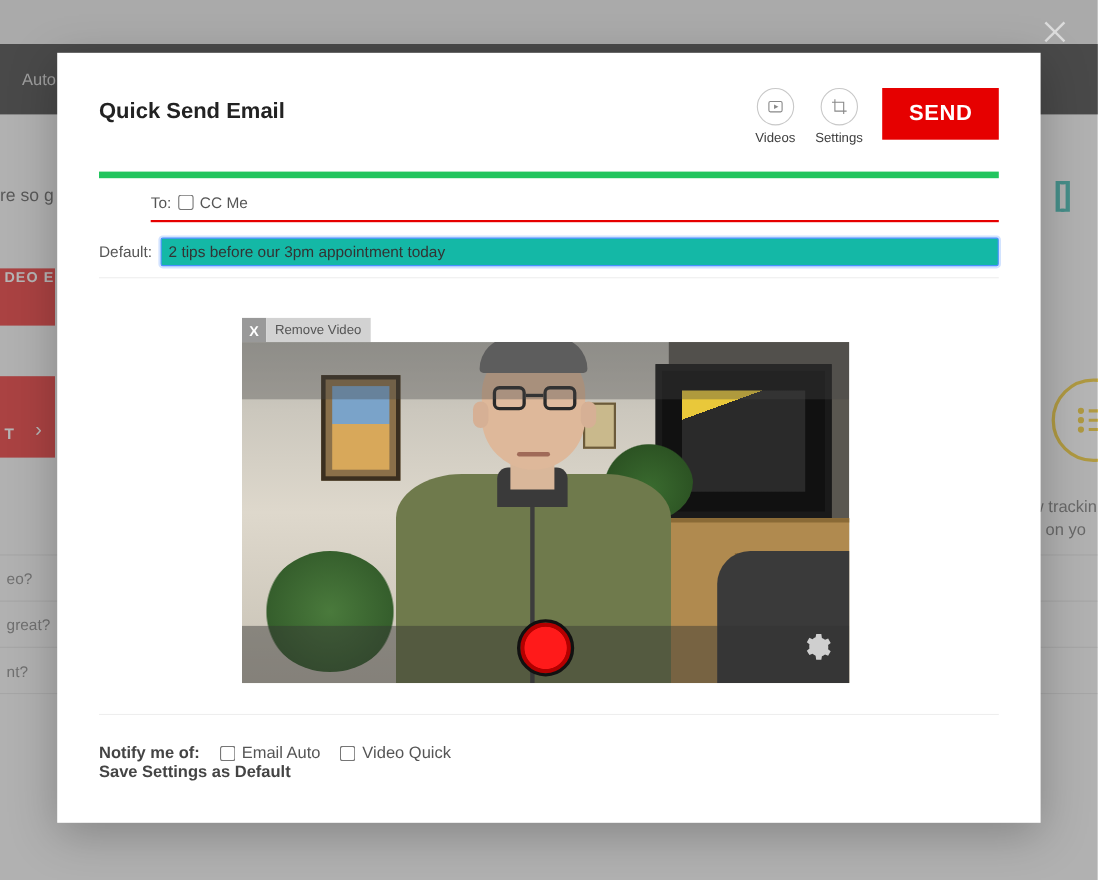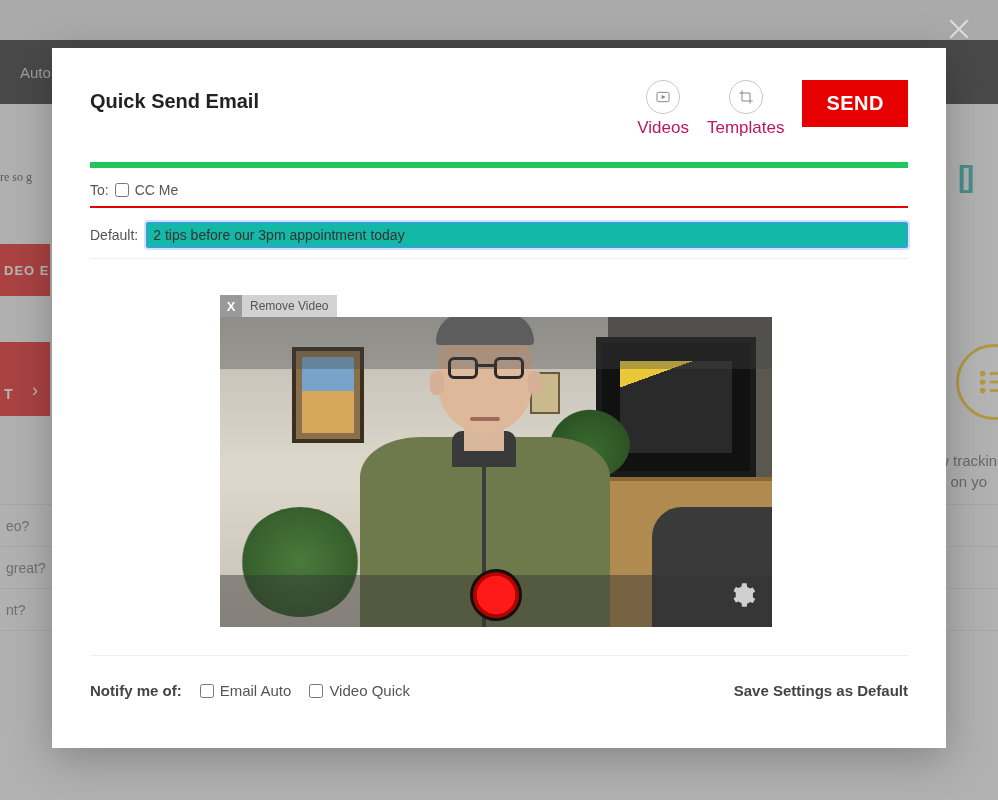--- a/index.html
+++ b/index.html
@@ -13,21 +13,21 @@
   .bg-topbar {
     position: absolute; top: 0; left: 0; right: 0; height: 40px;
     background: #e6e6e6;
   }
   .bg-blackbar {
     position: absolute; top: 40px; left: 0; right: 0; height: 64px;
     background: #111;
     color: #ccc; display: flex; align-items: center; padding-left: 20px; font-size: 15px;
   }
   .bg-redblock1 {
-    position: absolute; left: 0; top: 244px; width: 50px; height: 52px; background: #e60000; color:#fff; font-size:13px; font-weight:700; display:flex; align-items:center; padding-left:4px; letter-spacing:1px;
+    position: absolute; left: 0; top: 244px; width: 50px; height: 52px; background: #e60000; color:#fff; font-size:13px; font-weight:700; display:flex; align-items:flex-start; padding-left:4px; letter-spacing:1px;
   }
   .bg-redblock2 {
     position: absolute; left: 0; top: 342px; width: 50px; height: 74px; background: #e60000; color:#fff;
   }
   .bg-chevron {
     position:absolute; left:32px; top:380px; color:#fff; font-size:18px;
   }
   .bg-lines { position:absolute; left:0; top:504px; right:0; }
   .bg-line { border-top:1px solid #ddd; height:42px; font-size:14px; color:#666; display:flex; align-items:center; padding-left:6px; }
 
@@ -63,30 +63,30 @@
     padding-bottom: 24px; border-bottom: 6px solid #22c55e;
   }
   .modal-title { font-size: 20px; font-weight: 700; color: #222; padding-top: 10px; }
   .header-actions { display: flex; align-items: flex-start; gap: 18px; }
   .hact { display:flex; flex-direction:column; align-items:center; gap:4px; cursor:pointer; }
   .hact-circle {
     width: 34px; height: 34px; border-radius: 50%; border: 1px solid #c8c8c8;
     display:flex; align-items:center; justify-content:center;
   }
   .hact-circle svg { width:16px; height:16px; stroke:#888; fill:none; stroke-width:1.5; }
-  .hact-label { font-size: 17px; color: #be185d; }
+  .hact-label { font-size: 12px; color: #404040; }
   .send-btn {
     background: #e60000; color: #fff; font-weight: 700; font-size: 20px;
     padding: 12px 24px; border: none; cursor: pointer; letter-spacing: 0.5px;
   }
 
   
   .to-row {
     display:flex; align-items:flex-end; gap: 6px; padding-top: 14px;
-    border-bottom: 2px solid #e60000; padding-bottom: 8px;
+    border-bottom: 2px solid #e60000; padding-bottom: 8px; margin-left: 47px;
   }
   .to-label { font-size: 14px; color: #555; }
   .to-input {
     flex:1; border:none; outline:none; font-size:14px; color:#333; padding: 4px 0;
   }
   .to-input::placeholder { color: #888; }
   .ccme { display:flex; align-items:center; gap:6px; font-size:14px; color:#555; }
   .ccme input { width:14px; height:14px; }
 
   
@@ -172,38 +172,39 @@
 
   .msg-area {
     width:552px; height:64px; resize: both; border:1px solid #d0d0d0; padding:10px 12px;
     font-size:14px; font-family:inherit; color:#333; outline:none; display:block;
   }
   .msg-area::placeholder { color:#888; }
 
   .divider2 { border-top:1px solid #eee; margin-top:28px; }
 
   .footer-row {
-    display:flex; align-items:center; justify-content:space-between;
+    display:flex; justify-content:space-between;
     padding-top: 26px;
+    flex-direction: column;
   }
   .notify-group { display:flex; align-items:center; gap:18px; }
   .notify-label { font-size:15px; font-weight:700; color:#444; }
   .chk { display:flex; align-items:center; gap:6px; font-size:15px; color:#555; }
   .chk input { width:14px; height:14px; }
   .save-default { font-size:15px; font-weight:700; color:#444; cursor:pointer; }
 </style>
 </head>
 <body>
 
 <div class="bg">
   <div class="bg-topbar"></div>
   <div class="bg-blackbar">
     <span>Auto</span>
   </div>
-  <div style="position:absolute; left:0; top:170px; font-size:12px; color:#333;font-family:Liberation Serif, serif;">re so g</div>
+  <div style="position:absolute; left:0; top:170px; font-size:16px; color:#333;">re so g</div>
   <div class="bg-redblock1">
       <span>DEO E</span>
     </div>
   <div class="bg-redblock2">
     <span style="position:absolute; left:4px; bottom:14px; font-size:14px; font-weight:600;">T</span>
   </div>
   <div class="bg-chevron">›</div>
   <div class="bg-lines">
     <div class="bg-line">eo?</div>
     <div class="bg-line">great?</div>
@@ -250,21 +251,21 @@
               </svg>
           </div>
           <span class="hact-label">Videos</span>
         </div>
         <div class="hact">
           <div class="hact-circle">
             <svg viewBox="0 0 24 24">
                 <path d="M6 2v16h16M2 6h16v16"></path>
               </svg>
           </div>
-          <span class="hact-label">Templates</span>
+          <span class="hact-label">Settings</span>
         </div>
         <button class="send-btn">SEND</button>
       </div>
     </div>
 
     <div class="to-row">
       <span class="to-label">To:</span>
       <label class="ccme">
         <input type="checkbox" style="">
         <span>CC Me</span>

